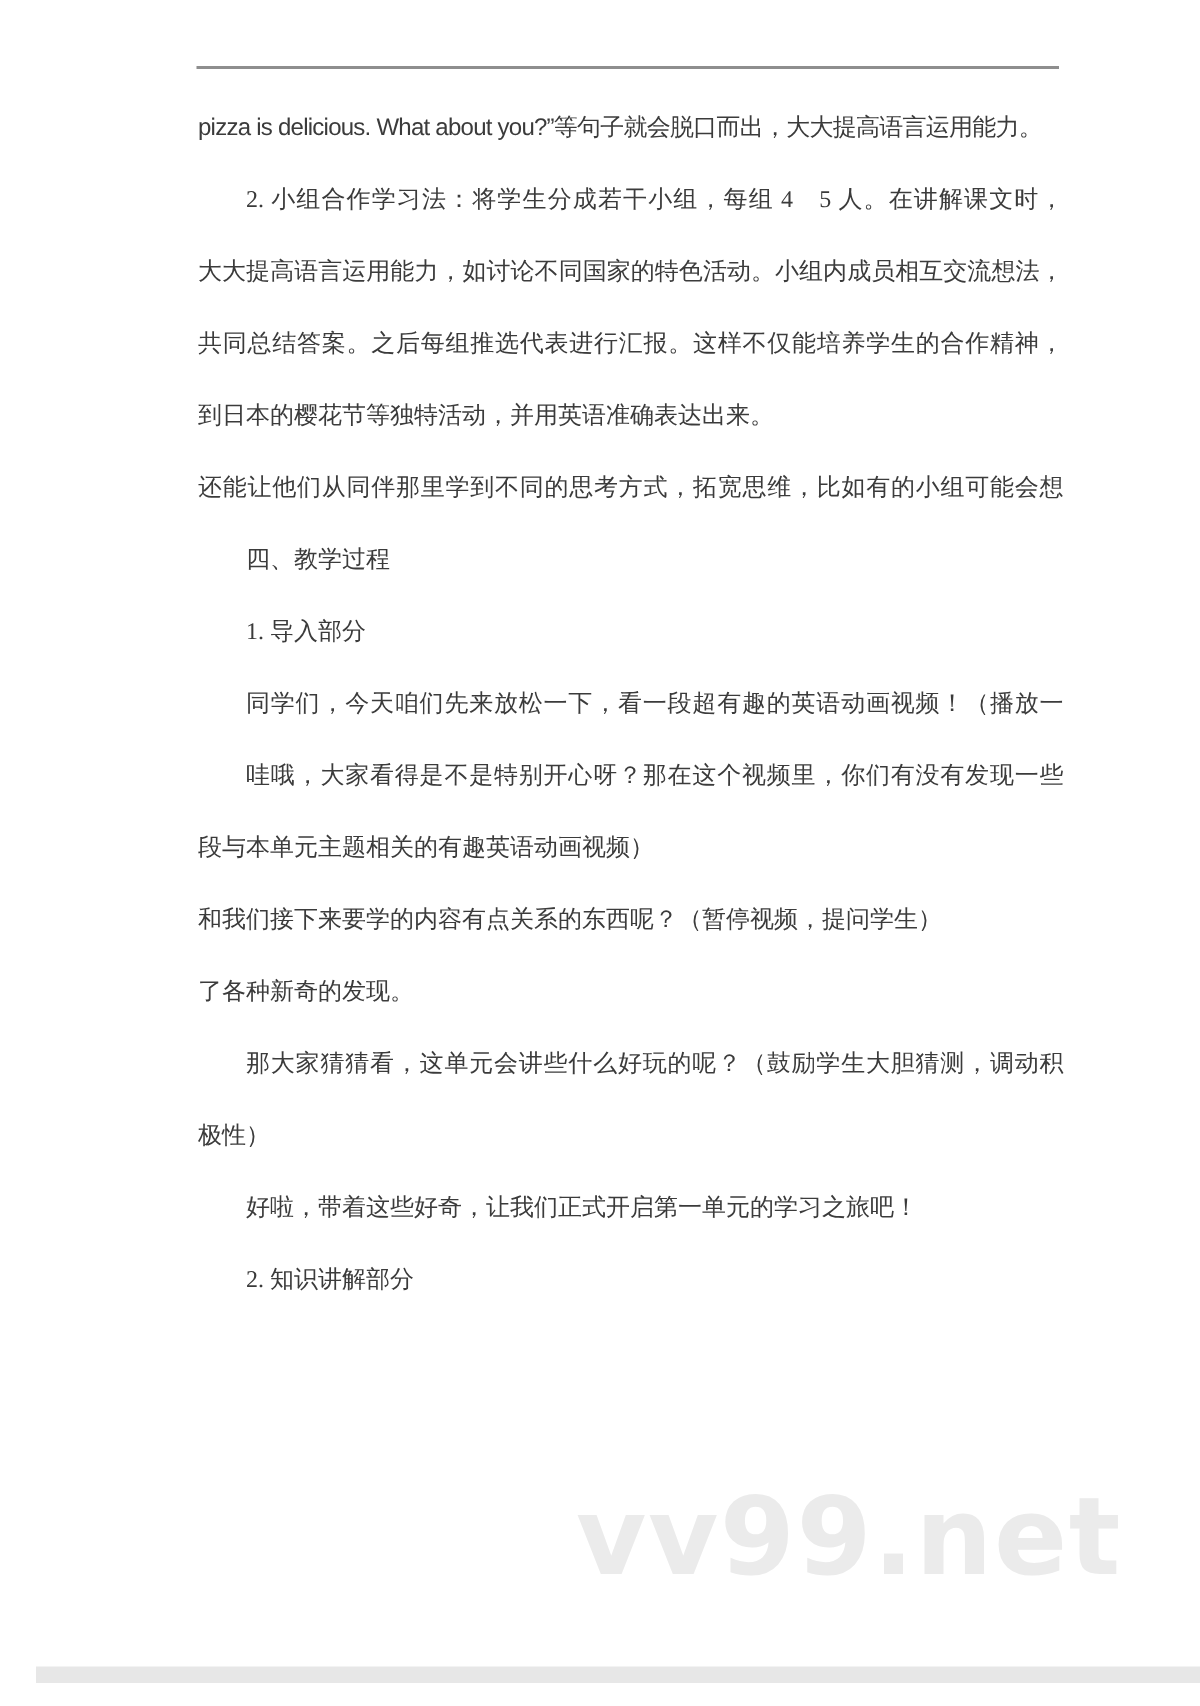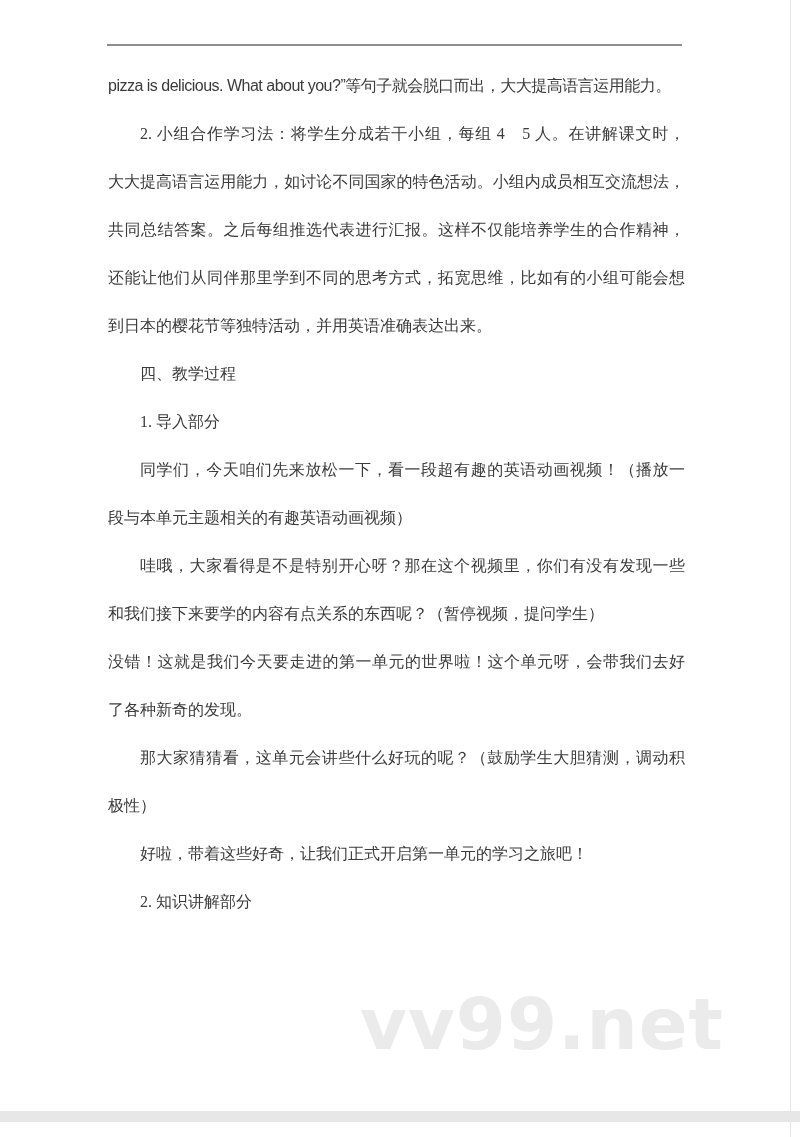--- a/index.html
+++ b/index.html
@@ -11,20 +11,21 @@
     height: 1137px;
     position: relative;
     overflow: hidden;
     background: #ffffff;
     font-family: "Liberation Serif", "DejaVu Serif", serif;
   }
   .page {
     position: absolute;
     inset: 0;
     background: #ffffff;
+    margin-left: 24px;
   }
   
   .top-rule {
     position: absolute;
     left: 107px;
     top: 44px;
     width: 575px;
     height: 2px;
     background: #8e8e8e;
   }
@@ -87,29 +88,28 @@
 <body>
 
 <div class="page">
   <div class="top-rule"></div>
   <div class="watermark">vv99.net</div>
   <div id="content">
       <div class="line nj c">pizza is delicious. What about you?”等句子就会脱口而出，大大提高语言运用能力。</div>
       <div class="line i j">2. 小组合作学习法：将学生分成若干小组，每组 4　5 人。在讲解课文时，</div>
       <div class="line j">大大提高语言运用能力，如讨论不同国家的特色活动。小组内成员相互交流想法，</div>
       <div class="line j">共同总结答案。之后每组推选代表进行汇报。这样不仅能培养学生的合作精神，</div>
+      <div class="line nj">到日本的樱花节等独特活动，并用英语准确表达出来。</div>
       <div class="line j">还能让他们从同伴那里学到不同的思考方式，拓宽思维，比如有的小组可能会想</div>
-      <div class="line nj">到日本的樱花节等独特活动，并用英语准确表达出来。</div>
       <div class="line i nj">四、教学过程</div>
       <div class="line i nj">1. 导入部分</div>
       <div class="line i j">同学们，今天咱们先来放松一下，看一段超有趣的英语动画视频！（播放一</div>
+      <div class="line i j">哇哦，大家看得是不是特别开心呀？那在这个视频里，你们有没有发现一些</div>
       <div class="line nj">段与本单元主题相关的有趣英语动画视频）</div>
-      <div class="line i j">哇哦，大家看得是不是特别开心呀？那在这个视频里，你们有没有发现一些</div>
       <div class="line nj">和我们接下来要学的内容有点关系的东西呢？（暂停视频，提问学生）</div>
-      <div class="line j">没错！这就是我们今天要走进的第一单元的世界啦！这个单元呀，会带我们去好</div>
       <div class="line nj">了各种新奇的发现。</div>
       <div class="line i j">那大家猜猜看，这单元会讲些什么好玩的呢？（鼓励学生大胆猜测，调动积</div>
       <div class="line nj">极性）</div>
       <div class="line i nj">好啦，带着这些好奇，让我们正式开启第一单元的学习之旅吧！</div>
       <div class="line i nj">2. 知识讲解部分</div>
     </div>
   <div class="page-edge"></div>
   <div class="page-gap"></div>
 </div>
 

